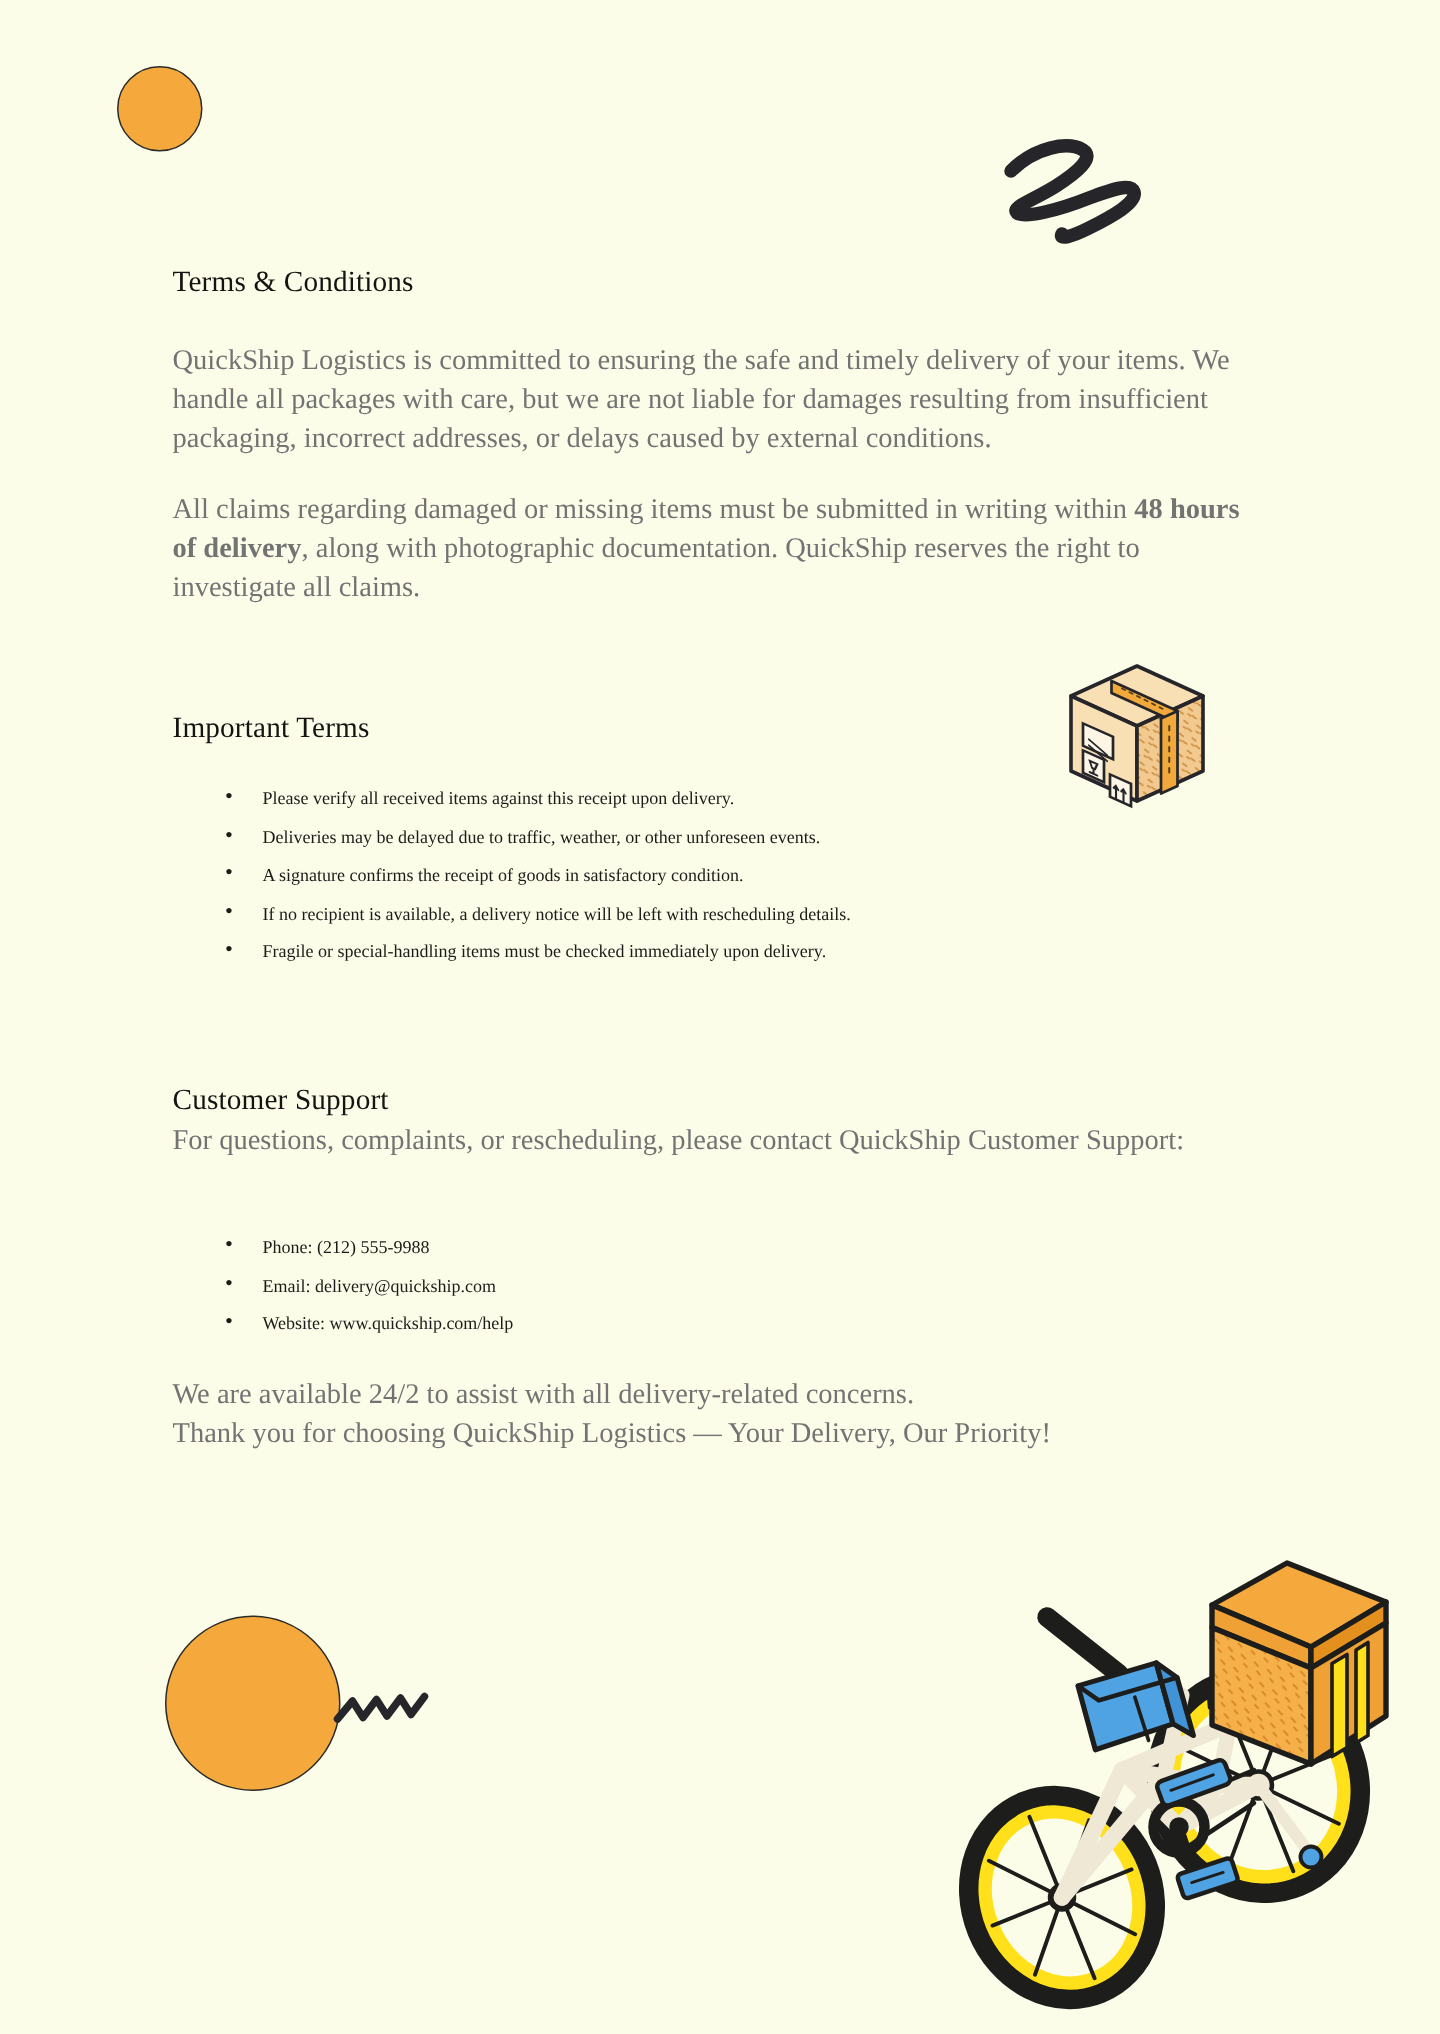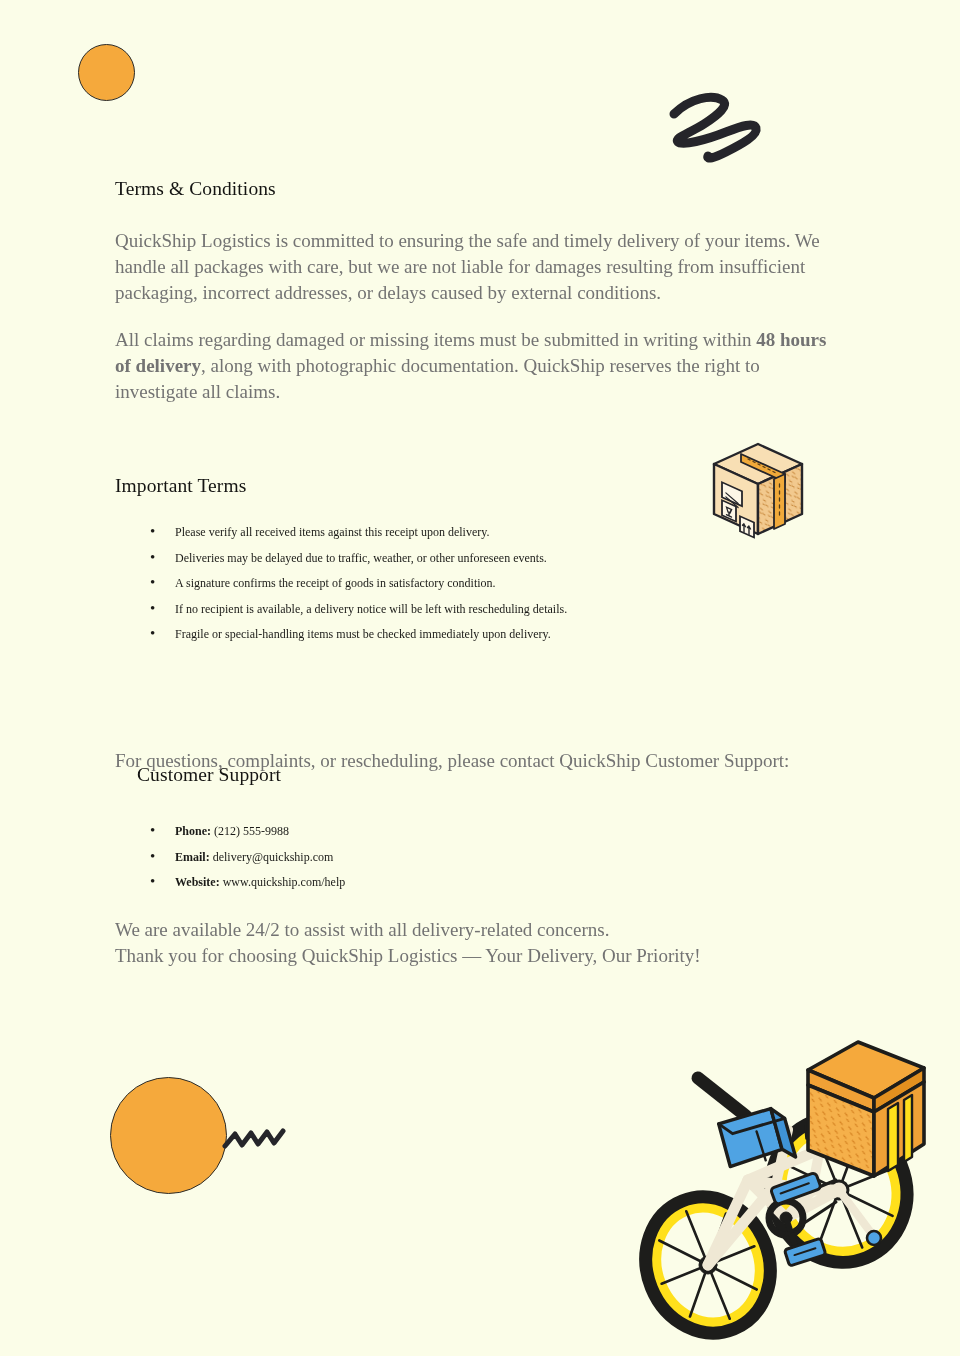--- a/index.html
+++ b/index.html
@@ -105,29 +105,29 @@
     padding-left: 60px;
     color: #1b1b18;
   }
   ul.bullets li::before {
     content: "\2022";
     position: absolute;
     left: 35px;
     top: -1px;
     font-size: 15px;
   }
-  ul.bullets li b { font-weight: bold; margin-top: 26px; }
+  ul.bullets li b { font-weight: normal; margin-top: 26px; }
 
   .blk { position: absolute; left: 0; width: 720px; }
   #tc-heading      { top: 178px; }
   #tc-para-1       { top: 228px; }
   #tc-para-2       { top: 327px; }
   #notes-heading   { top: 475px; }
   #notes-list      { top: 520px; }
-  #support-heading { top: 764px; margin-left: 22px; }
+  #support-heading { top: 723px; }
   #support-intro   { top: 748px; }
   #support-list    { top: 819px; }
   #closing         { top: 917px; }
 </style>
 </head>
 <body>
 
 <div class="page">
 
   <div class="deco" id="circle-top"></div>

